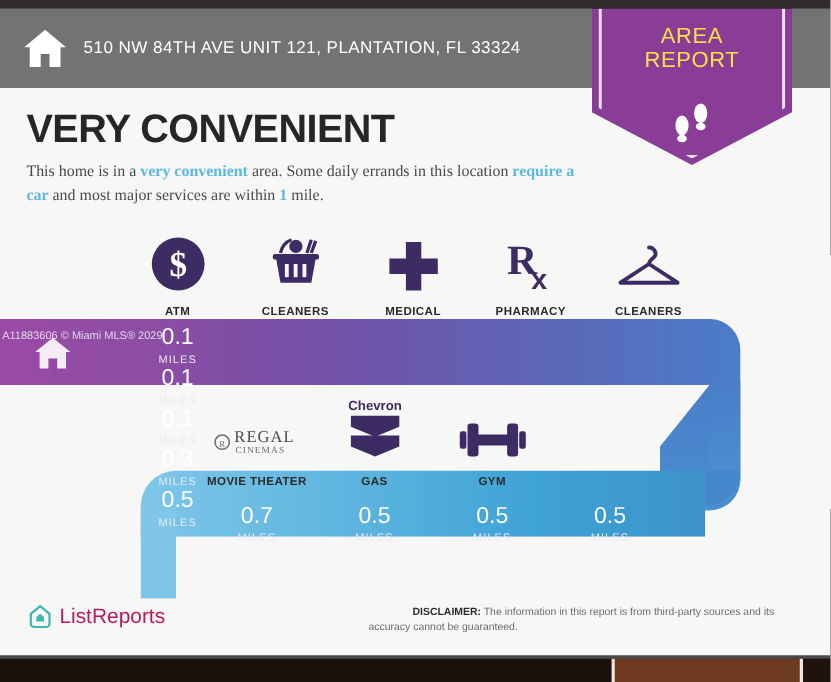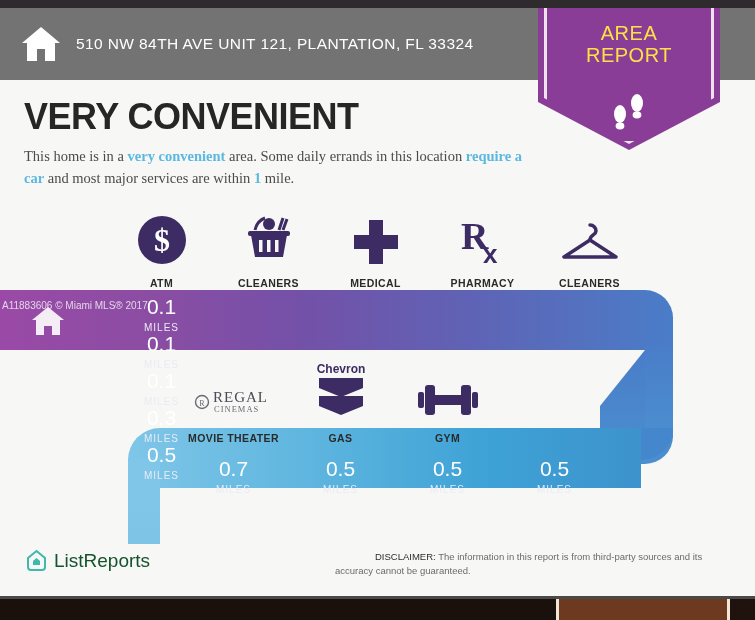--- a/index.html
+++ b/index.html
@@ -68,26 +68,26 @@
   .dists{position:absolute;display:flex;z-index:4;}
   .dists1{left:108px;top:296px;flex-direction:column;}
   .dists2{left:180px;top:458px;}
   .dist{width:107px;text-align:center;color:#fff;}
   .dist-val{font-size:21px;line-height:1;font-weight:400;}
   .dist-unit{font-size:10px;letter-spacing:1px;margin-top:5px;color:#eaeaf5;}
 
   
   .footer{position:absolute;left:0;top:545px;width:755px;height:50px;z-index:5;}
   .lr-logo{position:absolute;left:26px;top:4px;display:flex;align-items:center;gap:7px;}
-  .lr-name{font-size:19px;color:#14532d;}
+  .lr-name{font-size:19px;color:#be185d;}
   .disclaimer{
     position:absolute;left:335px;top:5px;width:400px;
     font-size:9.5px;color:#6b6b6b;line-height:1.45;
   }
-  .disc-strong{color:#2d2d2d;font-weight:normal;padding-left:40px;}
+  .disc-strong{color:#2d2d2d;font-weight:bold;padding-left:40px;}
 
   
   .bottomstrip{position:absolute;left:0;top:596px;width:755px;height:24px;background:#1b110c;z-index:7;}
   .bs-a{position:absolute;left:0;top:0;width:755px;height:3px;background:#4a4a4a;}
   .bs-seg1{position:absolute;left:556px;top:3px;width:3px;height:21px;background:#f2e6d8;}
   .bs-seg2{position:absolute;left:559px;top:3px;width:168px;height:21px;background:#6d3a20;}
   .bs-seg3{position:absolute;left:727px;top:3px;width:3px;height:21px;background:#f2e6d8;}
   .bs-seg4{position:absolute;left:730px;top:3px;width:25px;height:21px;background:#20130d;}
 
   
@@ -329,21 +329,21 @@
       <span class="lr-name">ListReports</span>
     </div>
     <div class="disclaimer">
       <span class="disc-strong">DISCLAIMER:</span><span> The information in this report is from third-party sources and its accuracy cannot be guaranteed.</span>
     </div>
   </div>
 
   <svg class="wm-house" width="36" height="32" viewBox="0 0 36 32">
     <path d="M18 2 L2 15 h4 v15 h8 V21 h8 v9 h8 V15 h4 Z" fill="#ffffff" opacity=".9"></path>
   </svg>
-  <div class="watermark">A11883606 © Miami MLS® 2017</div>
+  <div class="watermark">A11883606 © Miami MLS® 2029</div>
 
   <div class="bottomstrip">
     <div class="bs-a"></div>
     <div class="bs-seg1"></div>
     <div class="bs-seg2"></div>
     <div class="bs-seg3"></div>
     <div class="bs-seg4"></div>
   </div>
 
 </div>

